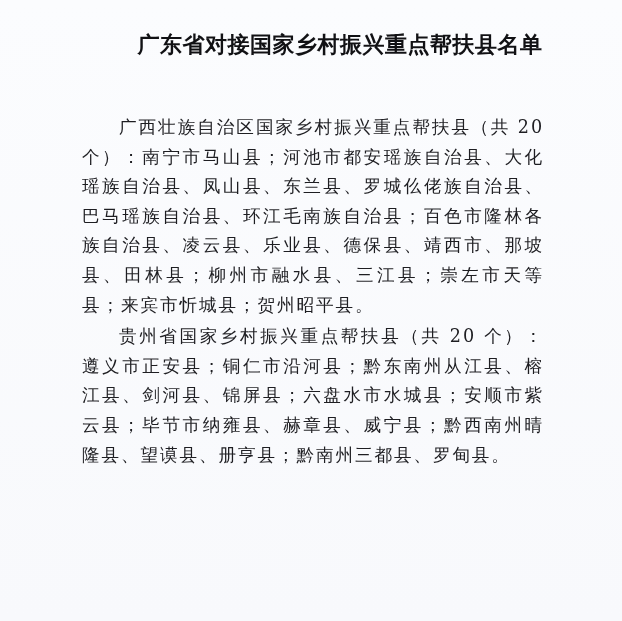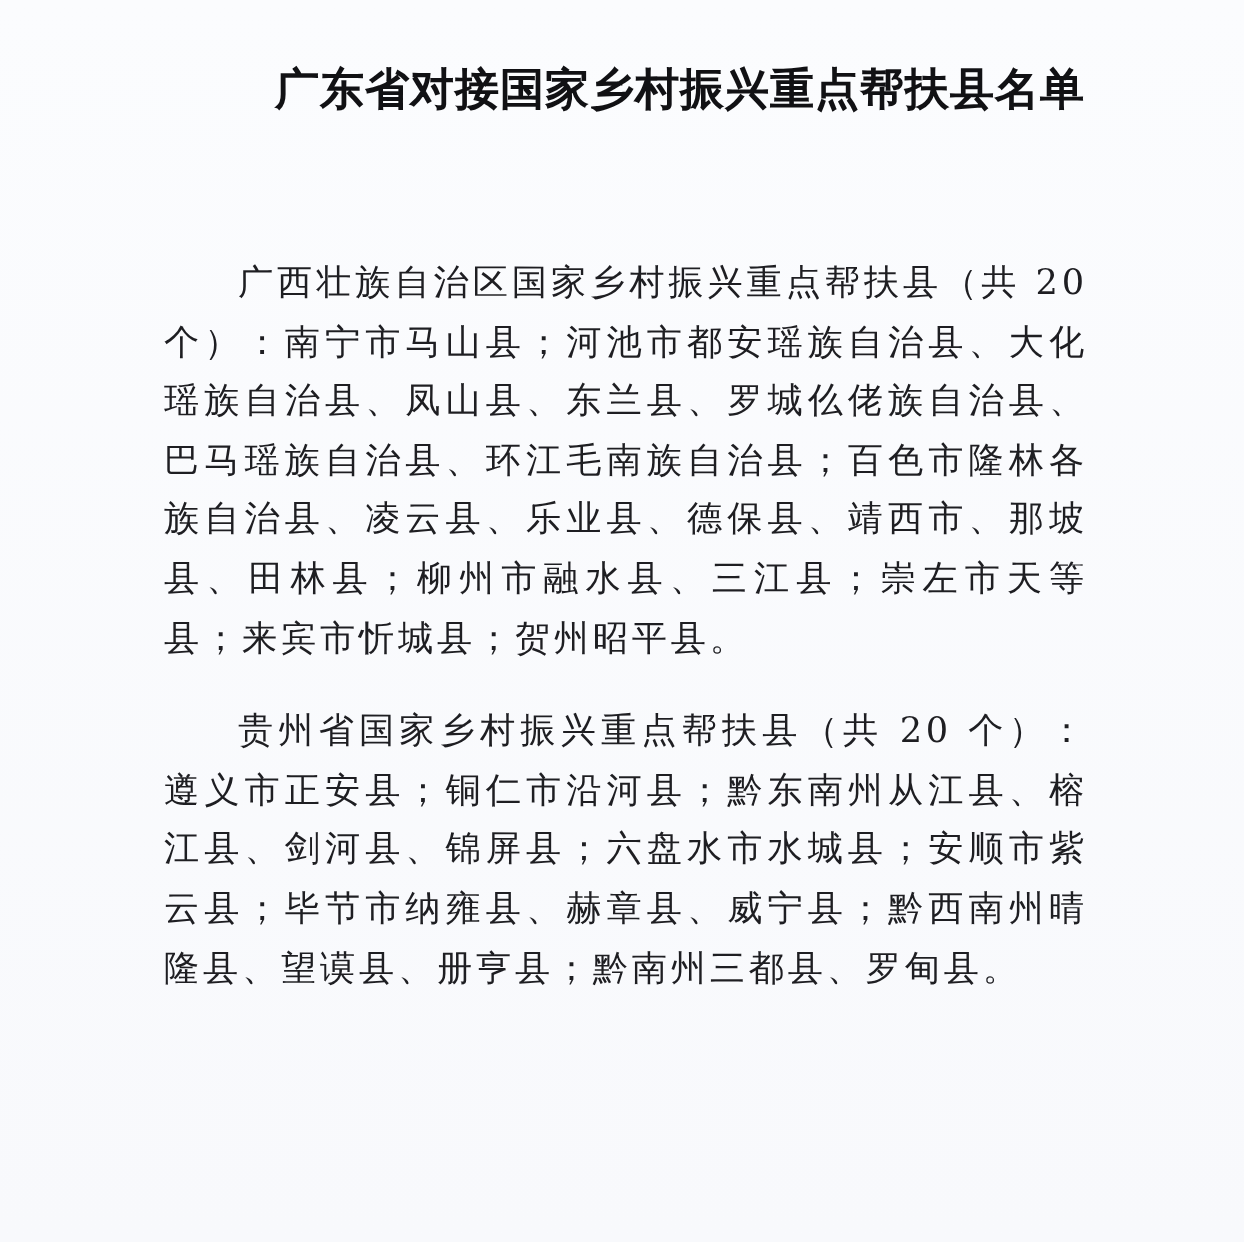--- a/index.html
+++ b/index.html
@@ -44,21 +44,21 @@
     line-height: 29.6px;
     letter-spacing: 1.9px;
     text-align: justify;
     text-justify: inter-character;
   }
   .para {
     margin: 0;
     text-indent: 37px;
   }
   .para.gap {
-    margin-top: 17px;
+    margin-top: 2px;
   }
 </style>
 </head>
 <body>
 
 <div class="page">
   <div class="title">广东省对接国家乡村振兴重点帮扶县名单</div>
 
   <div class="body">
     <p class="para gap">广西壮族自治区国家乡村振兴重点帮扶县（共 20 个）：南宁市马山县；河池市都安瑶族自治县、大化瑶族自治县、凤山县、东兰县、罗城仫佬族自治县、巴马瑶族自治县、环江毛南族自治县；百色市隆林各族自治县、凌云县、乐业县、德保县、靖西市、那坡县、田林县；柳州市融水县、三江县；崇左市天等县；来宾市忻城县；贺州昭平县。</p>

